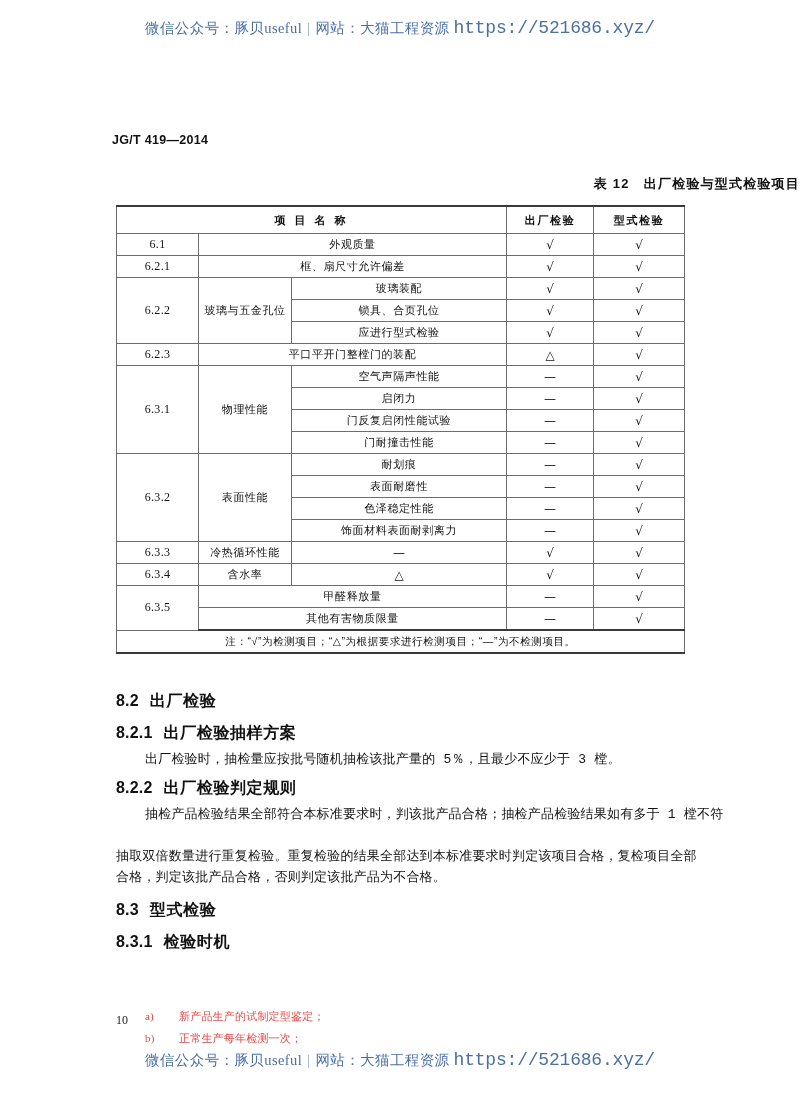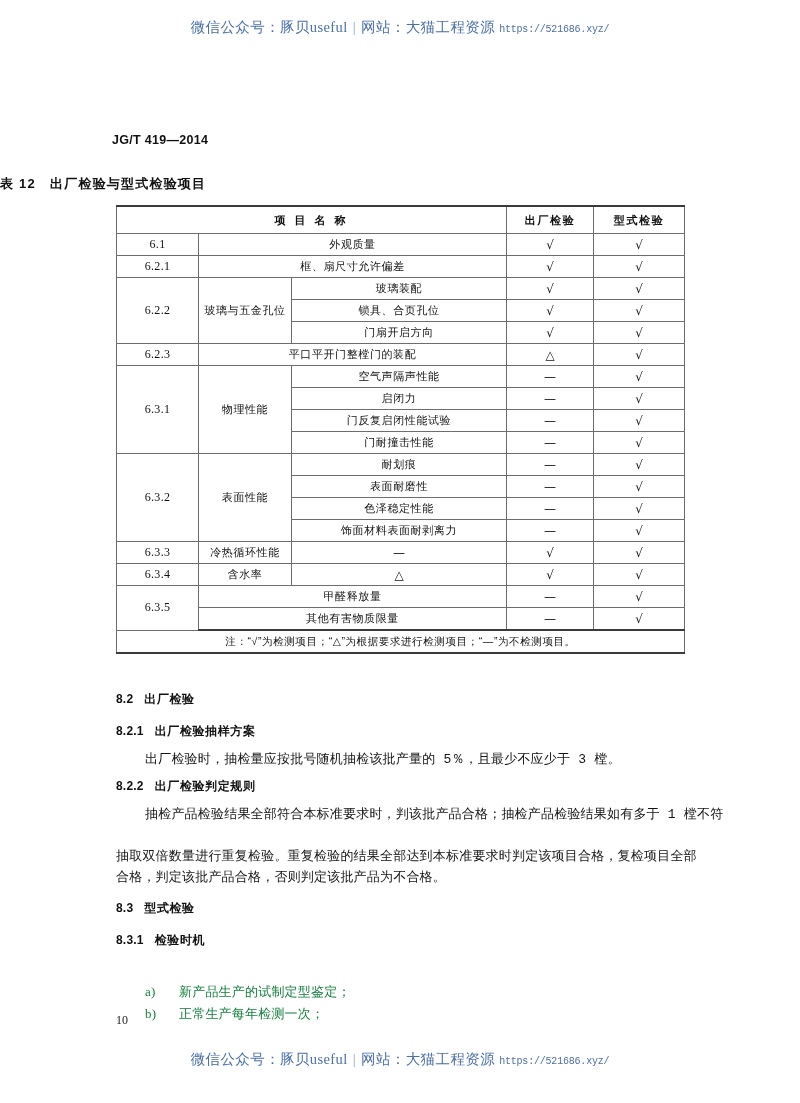--- a/index.html
+++ b/index.html
@@ -29,21 +29,21 @@
     white-space: nowrap;
   }
   .watermark.top { top: 18px; }
   .watermark.bottom { top: 1050px; }
   .watermark .sep {
     color: #8aa4c8;
     padding: 0 5px;
   }
   .watermark .url {
     font-family: "Liberation Mono", "DejaVu Sans Mono", monospace;
-    font-size: 10px;
+    font-size: 18px;
     letter-spacing: -0.2px;
   }
 
   
   .page {
     position: absolute;
     left: 0;
     top: 0;
     width: 800px;
     height: 859px;
@@ -58,21 +58,21 @@
     font-size: 12.5px;
     letter-spacing: 0.3px;
     color: #111;
   }
 
   .table-caption {
     position: absolute;
     left: 0;
     top: 175px;
     width: 800px;
-    text-align: left;
+    text-align: right;
     font-family: "Liberation Sans", "DejaVu Sans", sans-serif;
     font-weight: bold;
     font-size: 13px;
     letter-spacing: 1.2px;
     color: #111;
   }
 
   
   .tbl-wrap {
     position: absolute;
@@ -121,21 +121,21 @@
     height: 22px;
     letter-spacing: 0.3px;
     font-size: 10.5px;
   }
 
   
   .sec-h {
     position: absolute;
     font-family: "Liberation Sans", "DejaVu Sans", sans-serif;
     font-weight: bold;
-    font-size: 12px;
+    font-size: 16px;
     color: #111;
     letter-spacing: 0.6px;
     white-space: nowrap;
   }
   .sec-h .num {
     display: inline-block;
     margin-right: 11px;
     letter-spacing: 0.2px;
   }
   .para {
@@ -143,24 +143,25 @@
     font-family: Liberation Mono, monospace;
     font-size: 13px;
     color: #141414;
     letter-spacing: 0.2px;
     white-space: nowrap;
     text-align: center;
   }
   .list-item {
     position: absolute;
     font-family: "Liberation Serif", "DejaVu Serif", serif;
-    font-size: 13px;
-    color: #15803d;
+    font-size: 11px;
+    color: #ef4444;
     letter-spacing: 0.2px;
     white-space: nowrap;
+    margin-top: 26px;
   }
   .list-item .mk {
     display: inline-block;
     width: 34px;
   }
   .page-no {
     position: absolute;
     left: 116px;
     top: 1013px;
     font-family: "Liberation Serif", "DejaVu Serif", serif;
@@ -220,21 +221,21 @@
           <td>玻璃装配</td>
           <td class="mark">√</td>
           <td class="mark">√</td>
         </tr>
         <tr>
           <td>锁具、合页孔位</td>
           <td class="mark">√</td>
           <td class="mark">√</td>
         </tr>
         <tr>
-          <td>门扇开启方向</td>
+          <td>应进行型式检验</td>
           <td class="mark">√</td>
           <td class="mark">√</td>
         </tr>
 
         <tr>
           <td class="clause">6.2.3</td>
           <td colspan="2">平口平开门整樘门的装配</td>
           <td class="mark">△</td>
           <td class="mark">√</td>
         </tr>

